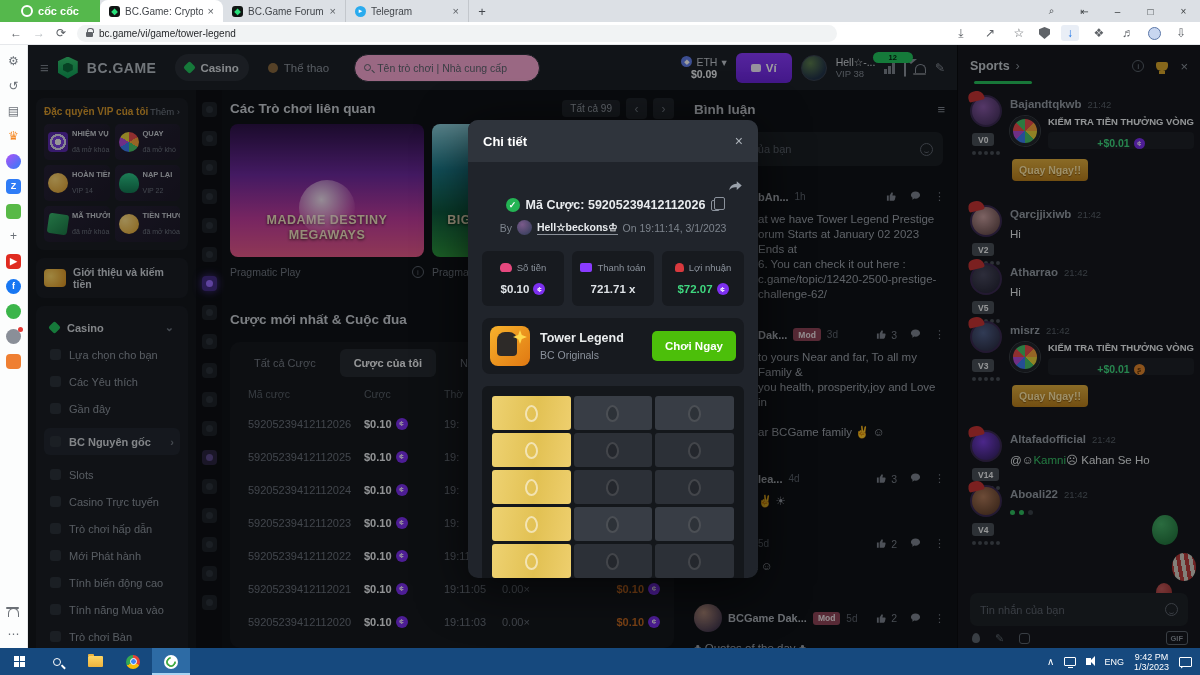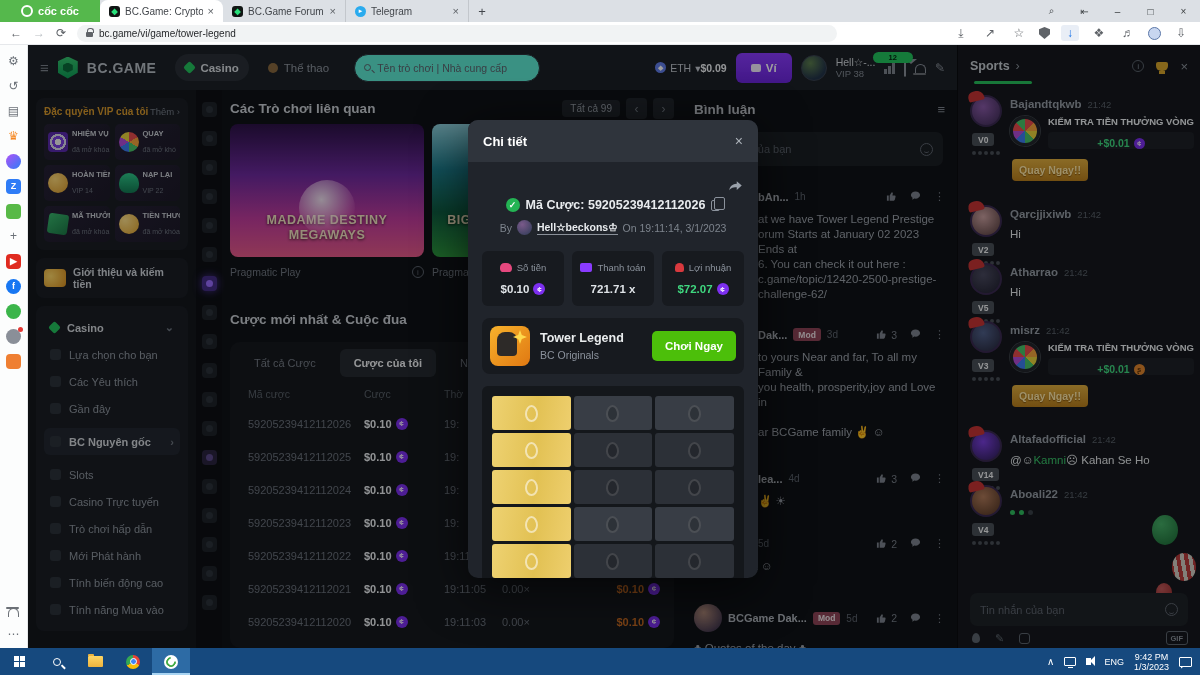--- a/index.html
+++ b/index.html
@@ -46,24 +46,24 @@
 #site{position:absolute;left:28px;top:45px;width:1172px;height:603px;background:#101317}
 #siteHeader{position:absolute;left:0;top:0;width:929px;height:45px;background:#1c2127;display:flex;align-items:center;padding:0 12px;gap:9px}
 .hb{color:#7d848d;font-size:15px}
 .logo-ic{width:20px;height:22px;background:linear-gradient(180deg,#35c46f,#0d9e56);clip-path:polygon(50% 0,100% 22%,100% 74%,50% 100%,0 74%,0 22%);position:relative;flex:none}
 .logo-ic:after{content:'';position:absolute;left:5px;top:6px;width:10px;height:10px;background:#0b6b3a;clip-path:polygon(50% 0,100% 25%,100% 75%,50% 100%,0 75%,0 25%)}
 .logo-tx{font-size:14px;font-weight:bold;color:#b7bec6;letter-spacing:.5px;margin-right:10px}
 .hpill{height:27px;padding:0 10px;border-radius:14px;display:flex;align-items:center;gap:6px;font-size:11.5px;color:#8f96a0}
 .hpill.active{background:#2a3038;color:#d9dde2;font-weight:bold}
 .dmnd{width:9px;height:9px;background:#24c35e;border-radius:2px;transform:rotate(45deg)}
 .sball{width:10px;height:10px;border-radius:50%;background:#8a6a3f}
-.hsearch{width:186px;height:28px;background:#5eead4;border:1px solid #2a3039;border-radius:14px;display:flex;align-items:center;padding:0 9px;gap:6px;color:#5d646e;font-size:10.5px;margin-left:6px}
+.hsearch{width:186px;height:28px;background:#f9a8d4;border:1px solid #2a3039;border-radius:14px;display:flex;align-items:center;padding:0 9px;gap:6px;color:#5d646e;font-size:10.5px;margin-left:6px}
 .mag{width:7px;height:7px;border:1.4px solid #5d646e;border-radius:50%;position:relative;flex:none}
 .mag:after{content:'';position:absolute;left:6px;top:6px;width:4px;height:1.4px;background:#5d646e;transform:rotate(45deg)}
-.cur{margin-left:auto;display:flex;flex-direction:row;align-items:center;line-height:12px}
+.cur{margin-left:auto;display:flex;flex-direction:column;align-items:center;line-height:12px}
 .cur-r1{display:flex;align-items:center;gap:4px;font-size:10.5px;color:#c3c9d0}
 .ethic{width:11px;height:11px;border-radius:50%;background:#627eea;color:#fff;font-size:7px;display:flex;align-items:center;justify-content:center}
 .cur-bal{font-size:10.5px;color:#eef1f4;font-weight:bold}
 .vibtn{width:56px;height:30px;background:linear-gradient(180deg,#8a3bff,#6c27dd);border-radius:6px;color:#fff;font-size:11.5px;font-weight:bold;display:flex;align-items:center;justify-content:center;gap:5px}
 .wic{width:10px;height:8px;background:#fff;border-radius:2px;opacity:.9}
 .uav{width:26px;height:26px;border-radius:50%;background:radial-gradient(circle at 35% 30%,#5b7d4e,#23344a 70%);border:1px solid #394250}
 .ucol{line-height:12px}
 .uname{font-size:10.5px;color:#cfd4da}
 .uvip{font-size:9.5px;color:#848b95}
 .bars{display:flex;align-items:flex-end;gap:1.5px;height:12px}
@@ -467,20 +467,24 @@
             <span class="ml">Mới Phát hành</span>
           </div>
           <div class="mrow">
             <span class="mic"></span>
             <span class="ml">Tính biến động cao</span>
           </div>
           <div class="mrow">
             <span class="mic"></span>
             <span class="ml">Tính năng Mua vào</span>
           </div>
+          <div class="mrow">
+            <span class="mic"></span>
+            <span class="ml">Trò chơi Bàn</span>
+          </div>
         </div>
     </div>
   </div>
 
   <div id="rail">
       <div class="rail-ic"></div>
       <div class="rail-ic"></div>
       <div class="rail-ic"></div>
       <div class="rail-ic"></div>
       <div class="rail-ic"></div>

